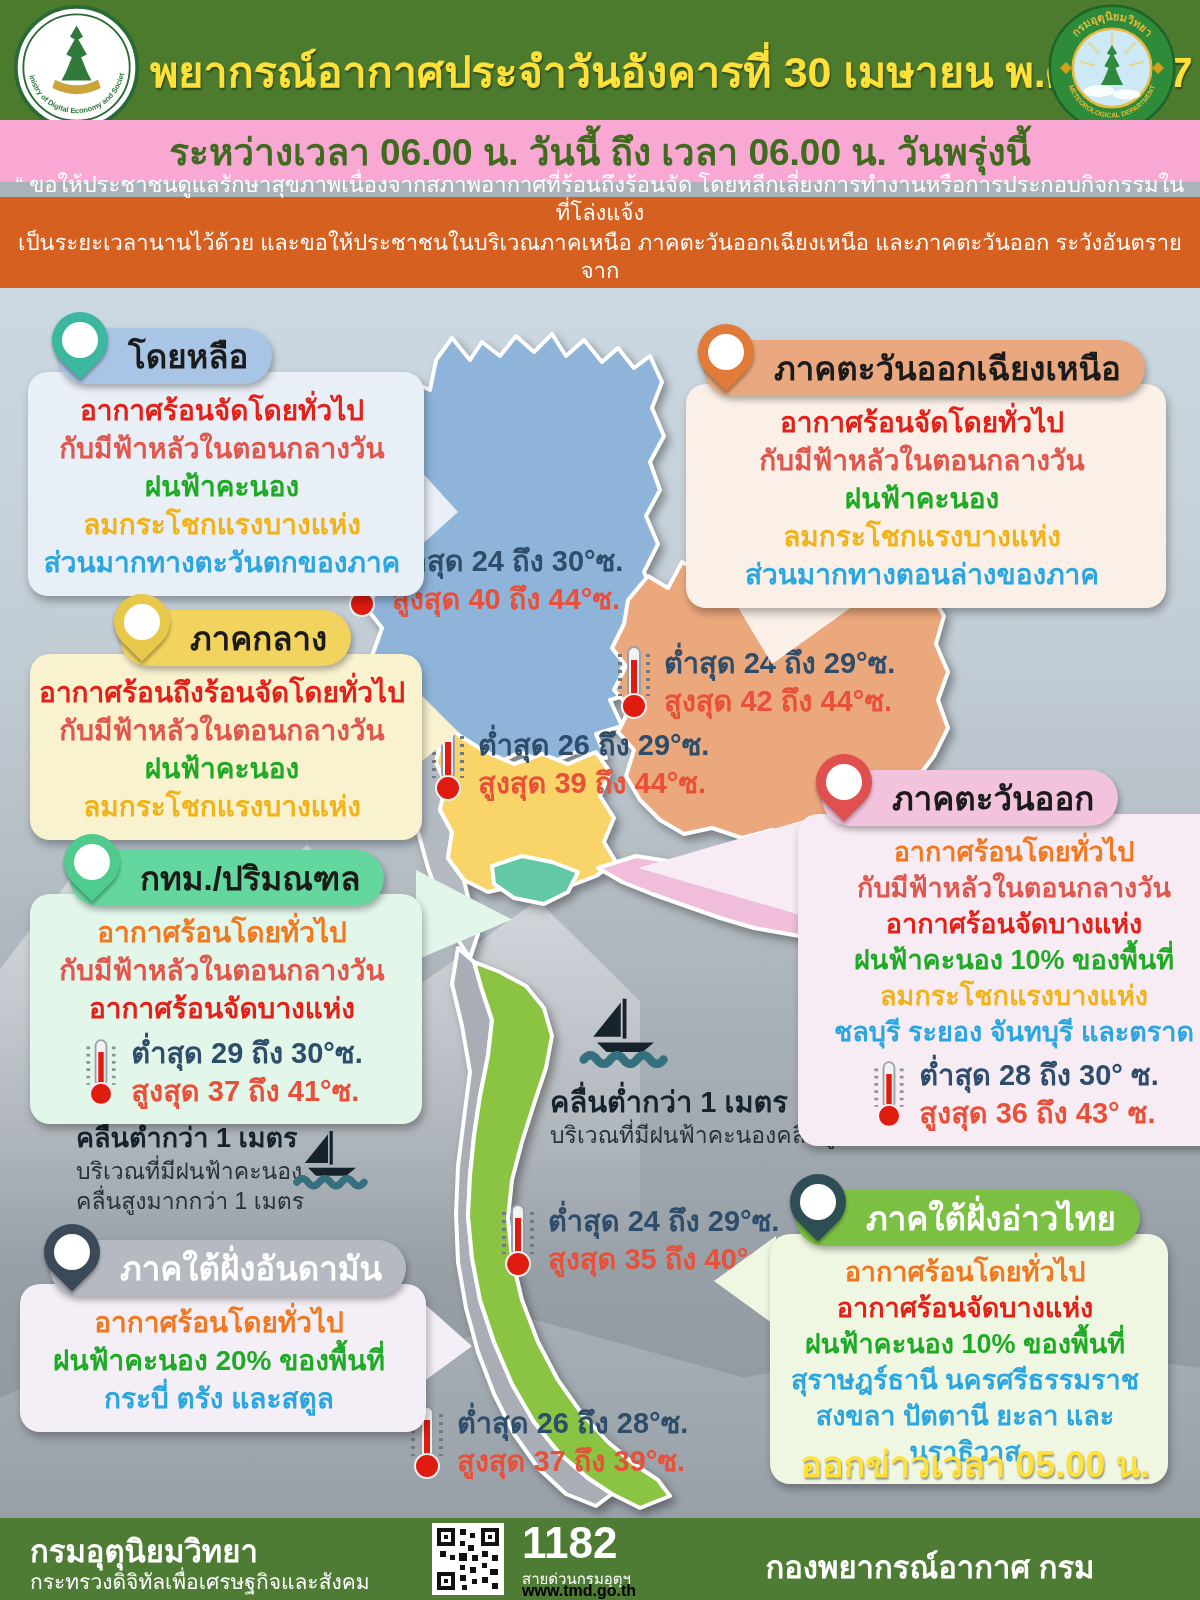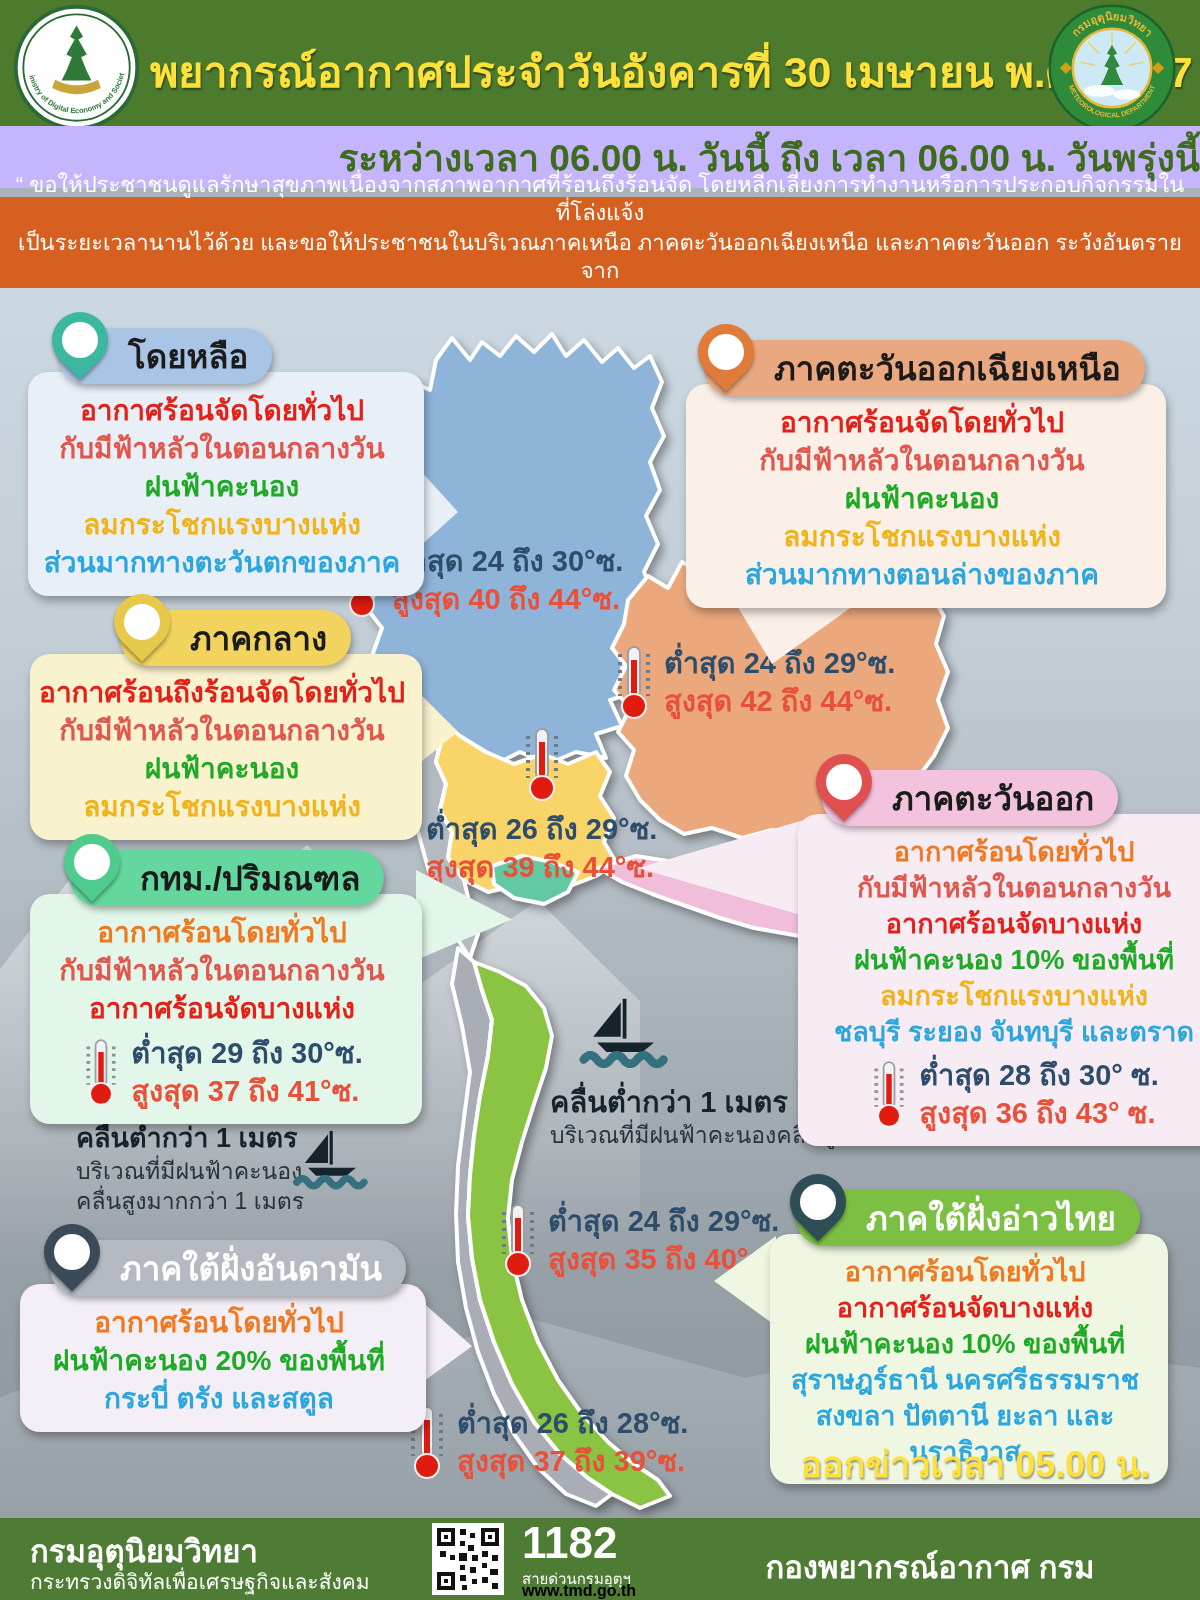--- a/index.html
+++ b/index.html
@@ -4,22 +4,22 @@
 <style>
   html,body{margin:0;padding:0;}
   body{font-family:"Liberation Sans","DejaVu Sans",sans-serif;}
   .page{position:relative;width:1200px;height:1600px;overflow:hidden;background:#aab3ba;}
 
   
   .header{position:absolute;left:0;top:0;width:1200px;height:135px;background:#4c7b2d;}
   .header-title{position:absolute;left:150px;right:165px;top:38px;text-align:center;
     font-size:43px;font-weight:bold;color:#ffe13a;text-shadow:1px 2px 2px rgba(0,0,0,.45);white-space:nowrap;}
   .logo{position:absolute;}
-  .timebar{position:absolute;left:0;top:126px;width:1200px;height:62px;background:#c4b5fd;
-    display:flex;align-items:center;justify-content:flex-end;}
+  .timebar{position:absolute;left:0;top:120px;width:1200px;height:62px;background:#f9a8d4;
+    display:flex;align-items:center;justify-content:center;}
   .timebar-text{font-size:37px;font-weight:bold;color:#3e6b1e;}
   .advisory{position:absolute;left:0;top:197px;width:1200px;height:91px;background:#d5601f;
     display:flex;flex-direction:column;align-items:center;justify-content:center;gap:2px;}
   .advisory div{color:#ffffff;font-size:22px;line-height:28px;text-align:center;width:1180px;}
 
   
   .main-bg{position:absolute;left:0;top:288px;width:1200px;height:1230px;
     background:linear-gradient(180deg,#ccd9e2 0%,#c2ccd4 30%,#aeb6bd 55%,#99a1a8 78%,#8d959c 100%);}
   .mtn1{position:absolute;left:0;top:520px;width:640px;height:460px;opacity:.55;
     background:linear-gradient(180deg,rgba(255,255,255,.9),rgba(255,255,255,0));
@@ -301,21 +301,21 @@
       <rect x="16" y="3" width="12" height="50" rx="6" fill="#f2f2f2" stroke="#9aa0a6" stroke-width="2"></rect>
       <rect x="19" y="16" width="6" height="40" fill="#e01b10"></rect>
       <circle cx="22" cy="62" r="12" fill="#e01b10" stroke="#f2f2f2" stroke-width="2"></circle>
     </svg>
     <div>
       <div class="t-min">ต่ำสุด 24 ถึง 29°ซ.</div>
       <div class="t-max">สูงสุด 42 ถึง 44°ซ.</div>
     </div>
   </div>
 
-  <div class="map-temp" style="left:426px;top:726px;flex-direction:column;">
+  <div class="map-temp" style="left:426px;top:726px;">
     <svg viewBox="0 0 44 76" width="44" height="76">
       <line x1="8" y1="10" x2="8" y2="52" stroke="#6f7a82" stroke-width="4" stroke-dasharray="3 5"></line>
       <line x1="36" y1="10" x2="36" y2="52" stroke="#6f7a82" stroke-width="4" stroke-dasharray="3 5"></line>
       <rect x="16" y="3" width="12" height="50" rx="6" fill="#f2f2f2" stroke="#9aa0a6" stroke-width="2"></rect>
       <rect x="19" y="16" width="6" height="40" fill="#e01b10"></rect>
       <circle cx="22" cy="62" r="12" fill="#e01b10" stroke="#f2f2f2" stroke-width="2"></circle>
     </svg>
     <div>
       <div class="t-min">ต่ำสุด 26 ถึง 29°ซ.</div>
       <div class="t-max">สูงสุด 39 ถึง 44°ซ.</div>

